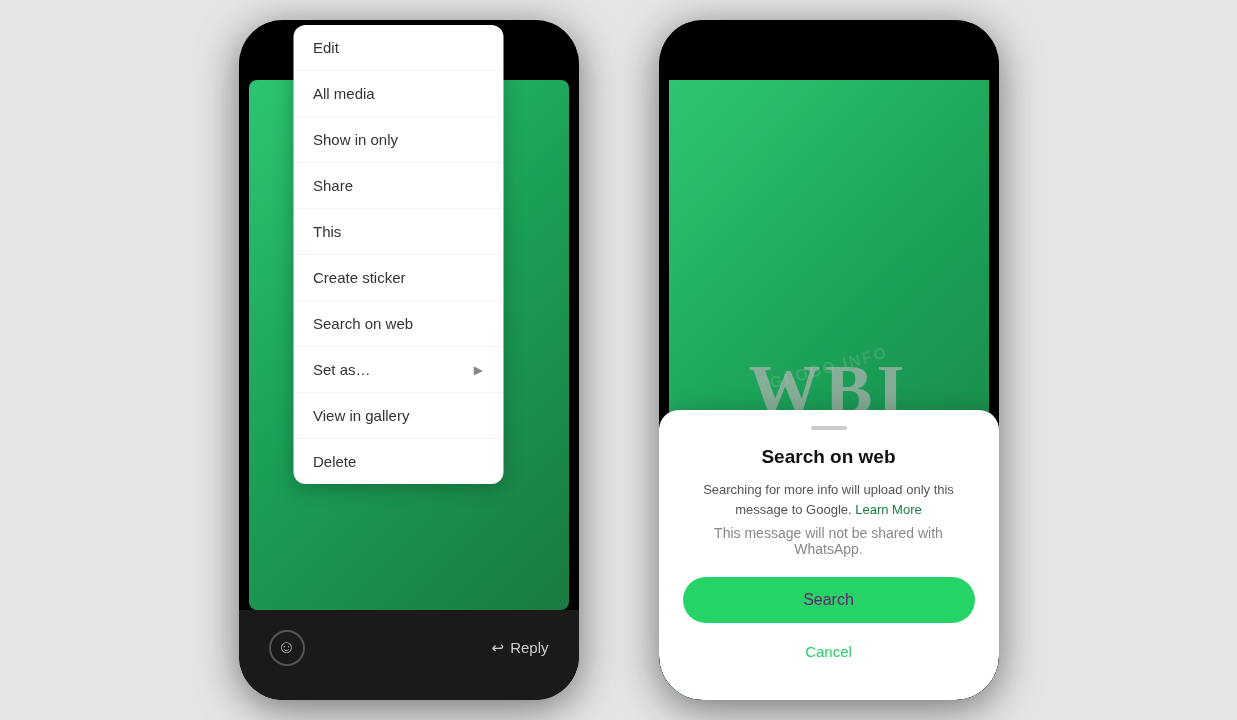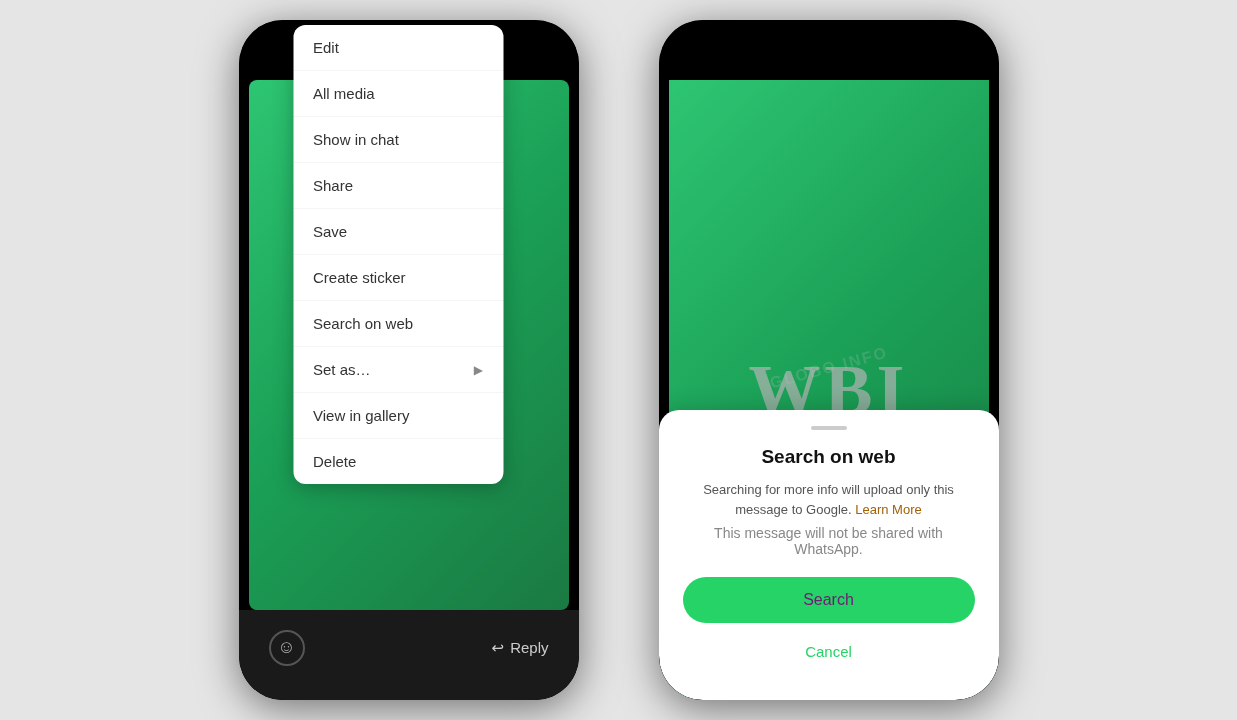--- a/index.html
+++ b/index.html
@@ -211,21 +211,21 @@
 
     .sheet-desc {
       font-size: 13px;
       color: #555;
       text-align: center;
       line-height: 1.5;
       margin-bottom: 6px;
     }
 
     .sheet-desc a {
-      color: #a16207;
+      color: #15803d;
       text-decoration: none;
       margin-top: 8px;
     }
 
     .sheet-sub {
       font-size: 14px;
       color: #888;
       text-align: center;
       margin-bottom: 20px;
     }
@@ -283,27 +283,27 @@
         </div>
 
         <div class="context-menu">
           <div class="menu-item">
             <span>Edit</span>
           </div>
           <div class="menu-item">
             <span>All media</span>
           </div>
           <div class="menu-item">
-            <span>Show in chat</span>
+            <span>Show in only</span>
           </div>
           <div class="menu-item">
             <span>Share</span>
           </div>
           <div class="menu-item">
-            <span>Save</span>
+            <span>This</span>
           </div>
           <div class="menu-item">
             <span>Create sticker</span>
           </div>
           <div class="menu-item">
             <span>Search on web</span>
           </div>
           <div class="menu-item">
             <span>Set as…</span>
             <span class="menu-chevron">▶</span>

